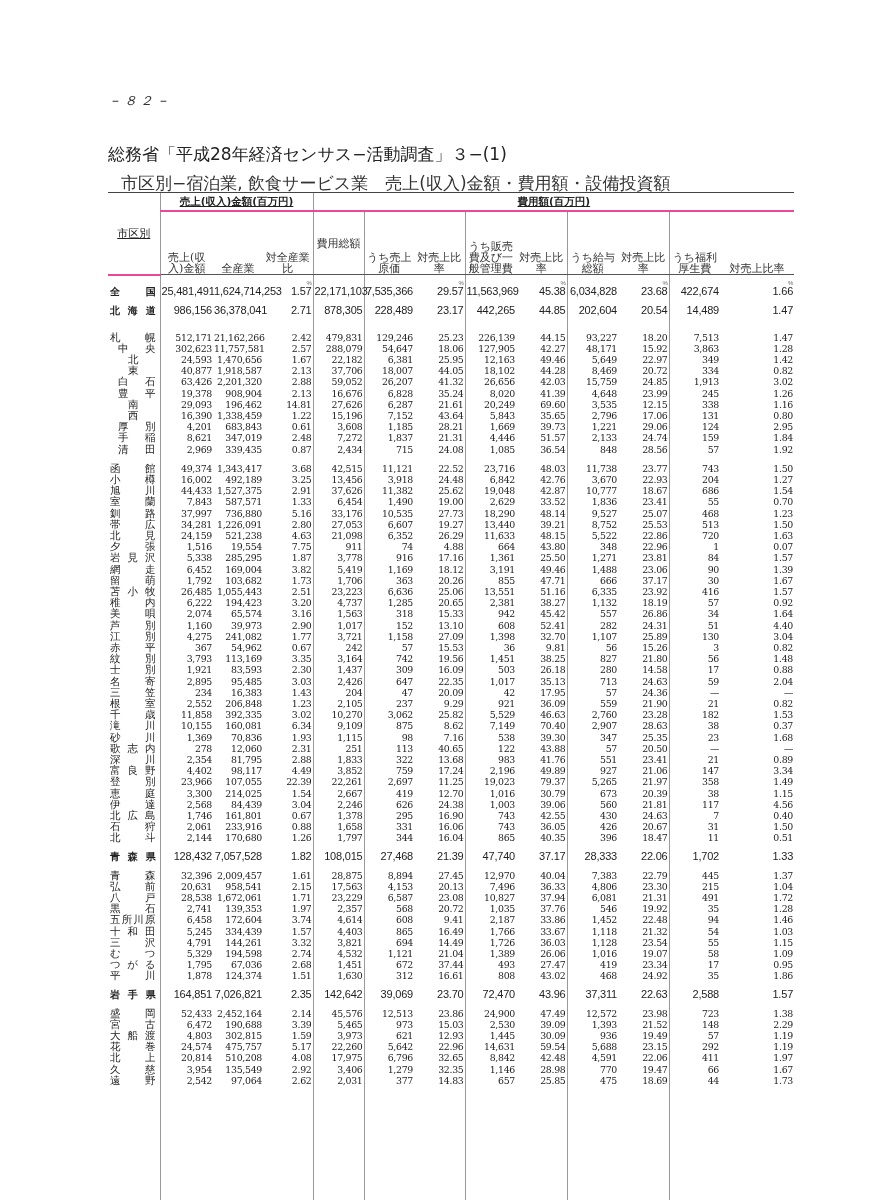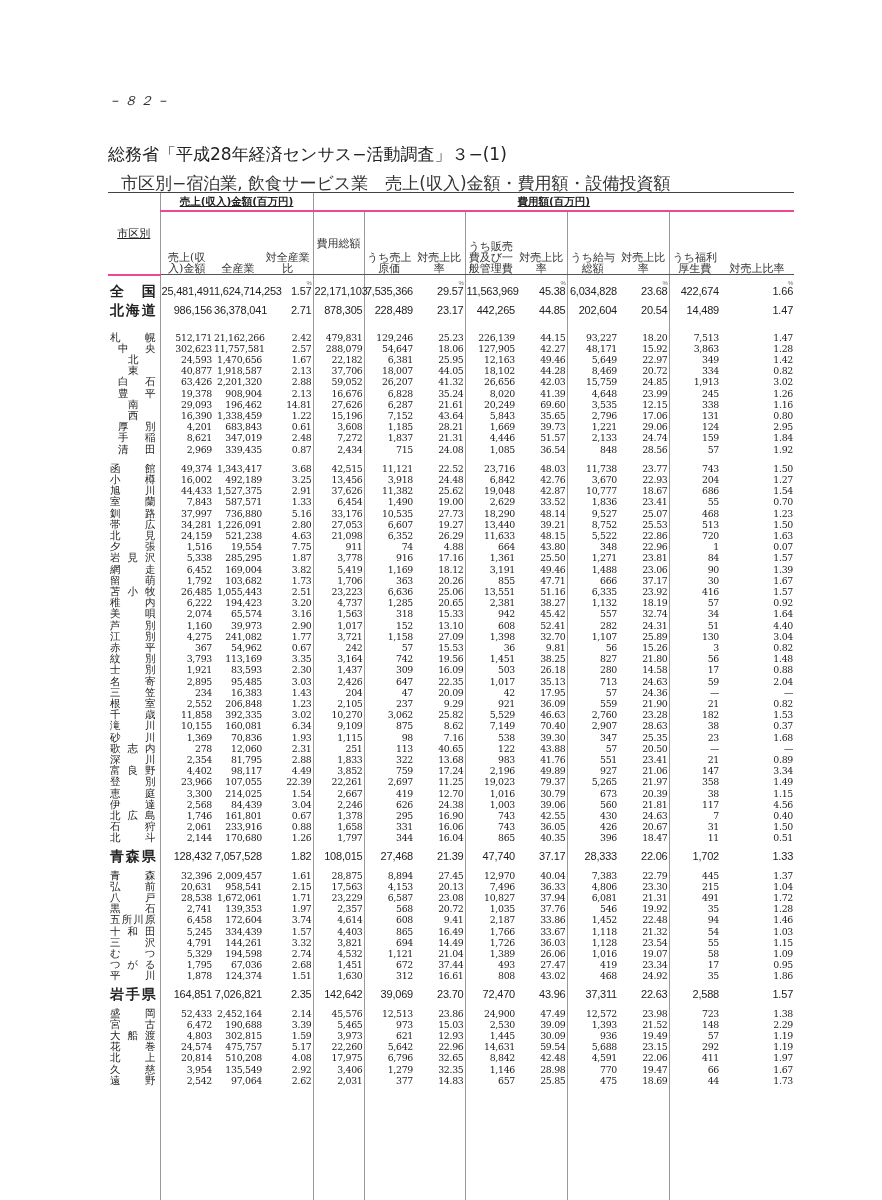--- a/index.html
+++ b/index.html
@@ -12,21 +12,21 @@
   table.stat col.c4 { width: 51px; } table.stat col.c5 { width: 50px; } table.stat col.c6 { width: 51px; } table.stat col.c7 { width: 51px; }
   table.stat col.c8 { width: 51px; } table.stat col.c9 { width: 51px; } table.stat col.c10 { width: 51px; } table.stat col.c11 { width: 51px; } table.stat col.c12 { width: 74px; }
   th, td { padding: 0 1px; }
   thead tr.top-head th { border-top: 1.5px solid #444; border-bottom: 2px solid #ec4899; font-family: "DejaVu Sans", sans-serif; font-weight: bold; font-size: 10.5px; height: 17px; text-align: center; text-decoration: underline; }
   thead tr.sub-head th { font-weight: normal; font-size: 11px; line-height: 11px; vertical-align: bottom; text-align: center; height: 62px; border-bottom: 1px solid #555; color: #333; margin-left: 9px; }
   th.rowhead-label { font-weight: normal !important; font-size: 11px !important; vertical-align: middle !important; text-align: center; border-bottom: 1px solid #555; font-family: "DejaVu Serif", serif !important; border-top: 1.5px solid #444; }
   .vl { border-left: 1px solid #999; }
   td { text-align: right; white-space: nowrap; font-size: 9.4px; letter-spacing: -0.3px; }
   td.name { text-align: justify; text-align-last: justify; padding-left: 2px; padding-right: 4px; font-size: 10.5px; letter-spacing: 0; }
   tr.summary td { font-family: "Liberation Sans", sans-serif; font-size: 11px; font-weight: normal; height: 26px; vertical-align: middle; letter-spacing: -0.2px; }
-  tr.summary td.name { font-family: "DejaVu Sans", sans-serif; font-weight: bold; font-size: 14px; }
+  tr.summary td.name { font-family: "DejaVu Sans", sans-serif; font-weight: bold; font-size: 10px; }
   tr.summary.first td { height: 22px; vertical-align: bottom; }
   tr.gap td { height: 8px; }
   .pct { font-size: 6px; color: #666; display: block; line-height: 6px; text-align: right; }
   .small-th { font-size: 8px; line-height: 9px; }
   tbody tr:last-child td { padding-bottom: 130px; }
 </style>
 </head>
 <body>
 
 <div class="page-num">－８２－</div>
@@ -495,21 +495,21 @@
         <td class="name">美唄</td>
         <td class="vl"><span>2,074</span></td>
         <td><span>65,574</span></td>
         <td><span>3.16</span></td>
         <td class="vl"><span>1,563</span></td>
         <td class="vl"><span>318</span></td>
         <td><span>15.33</span></td>
         <td class="vl"><span>942</span></td>
         <td><span>45.42</span></td>
         <td class="vl"><span>557</span></td>
-        <td><span>32.74</span></td>
+        <td><span>26.86</span></td>
         <td class="vl"><span>34</span></td>
         <td><span>1.64</span></td>
       </tr>
       <tr>
         <td class="name">芦別</td>
         <td class="vl"><span>1,160</span></td>
         <td><span>39,973</span></td>
         <td><span>2.90</span></td>
         <td class="vl"><span>1,017</span></td>
         <td class="vl"><span>152</span></td>

